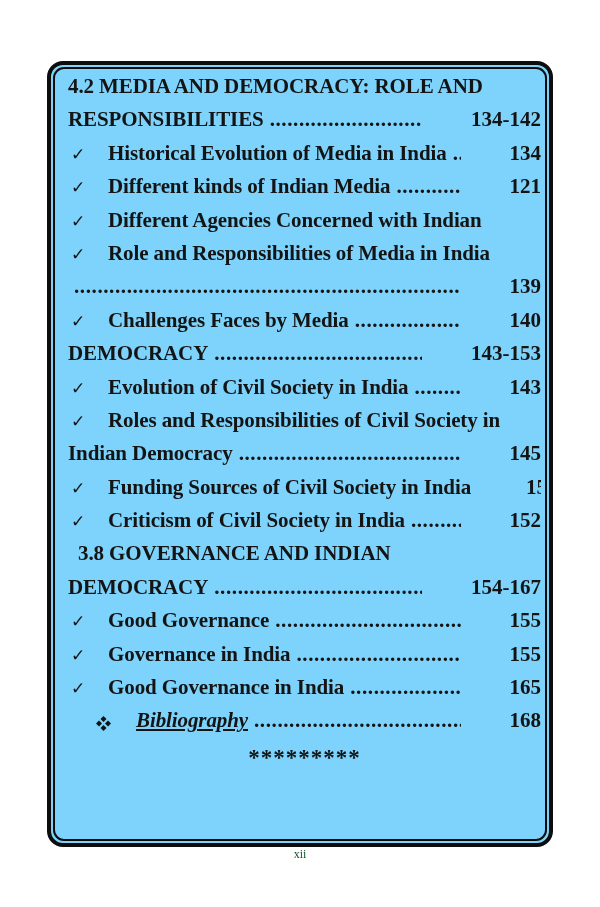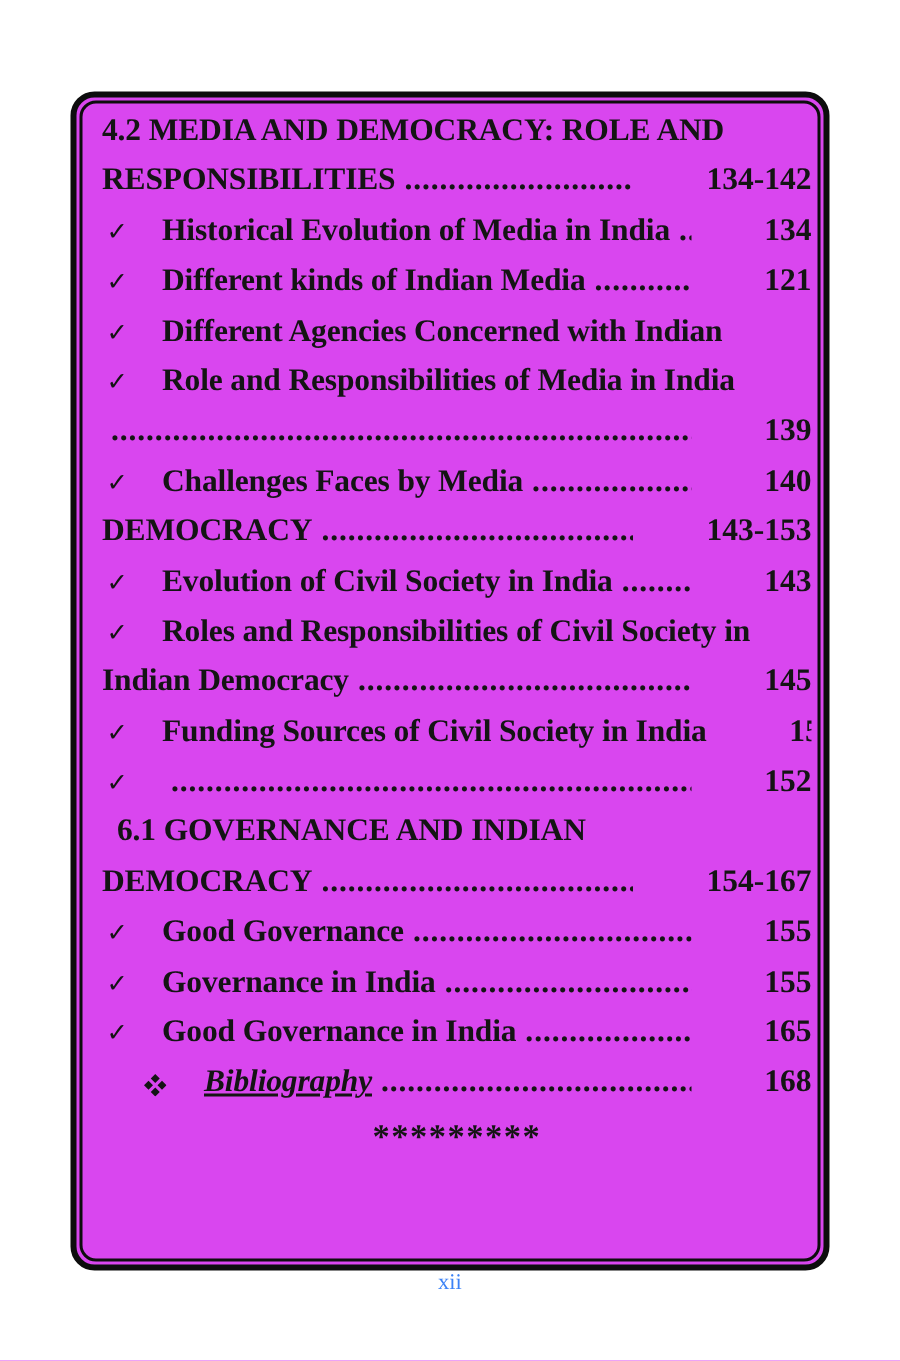--- a/index.html
+++ b/index.html
@@ -9,21 +9,21 @@
     position: relative;
     font-family: "Liberation Serif", "DejaVu Serif", serif;
     color: #141414;
   }
   .frame {
     position: absolute;
     left: 47px; top: 61px;
     width: 506px; height: 786px;
     border: 4px solid #0d0d0d;
     border-radius: 16px;
-    background: #d946ef;
+    background: #7dd3fc;
   }
   .frame-inner {
     width: calc(100% - 4px);
     height: calc(100% - 4px);
     margin: 2px;
     border: 2px solid #0d0d0d;
     border-radius: 11px;
     overflow: hidden;
   }
   .toc {
@@ -76,23 +76,23 @@
     letter-spacing: 1px;
     font-size: 23px;
     position: relative;
     top: 3px;
   }
   .folio {
     position: absolute;
     left: 0; top: 847px;
     width: 600px;
     text-align: center;
-    font-size: 15px;
+    font-size: 12px;
     font-weight: 400;
-    color: #3b82f6;
+    color: #14532d;
   }
 </style>
 </head>
 <body>
 
 <div class="frame">
   <div class="frame-inner">
     <div class="toc">
 
       <div class="line">
@@ -169,26 +169,27 @@
 
       <div class="line">
         <span class="mark">✓</span>
         <span class="txt">Funding Sources of Civil Society in India</span>
         <span class="leader"></span>
         <span class="pg">151</span>
       </div>
 
       <div class="line">
         <span class="mark">✓</span>
+        <span class="txt">Criticism of Civil Society in India</span>
         <span class="leader"></span>
         <span class="pg">152</span>
       </div>
 
       <div class="line pad">
-        <span class="txt">6.1 GOVERNANCE AND INDIAN</span>
+        <span class="txt">3.8 GOVERNANCE AND INDIAN</span>
       </div>
 
       <div class="line">
         <span class="txt">DEMOCRACY</span>
         <span class="leader"></span>
         <span class="pg">154-167</span>
       </div>
 
       <div class="line">
         <span class="mark">✓</span>

